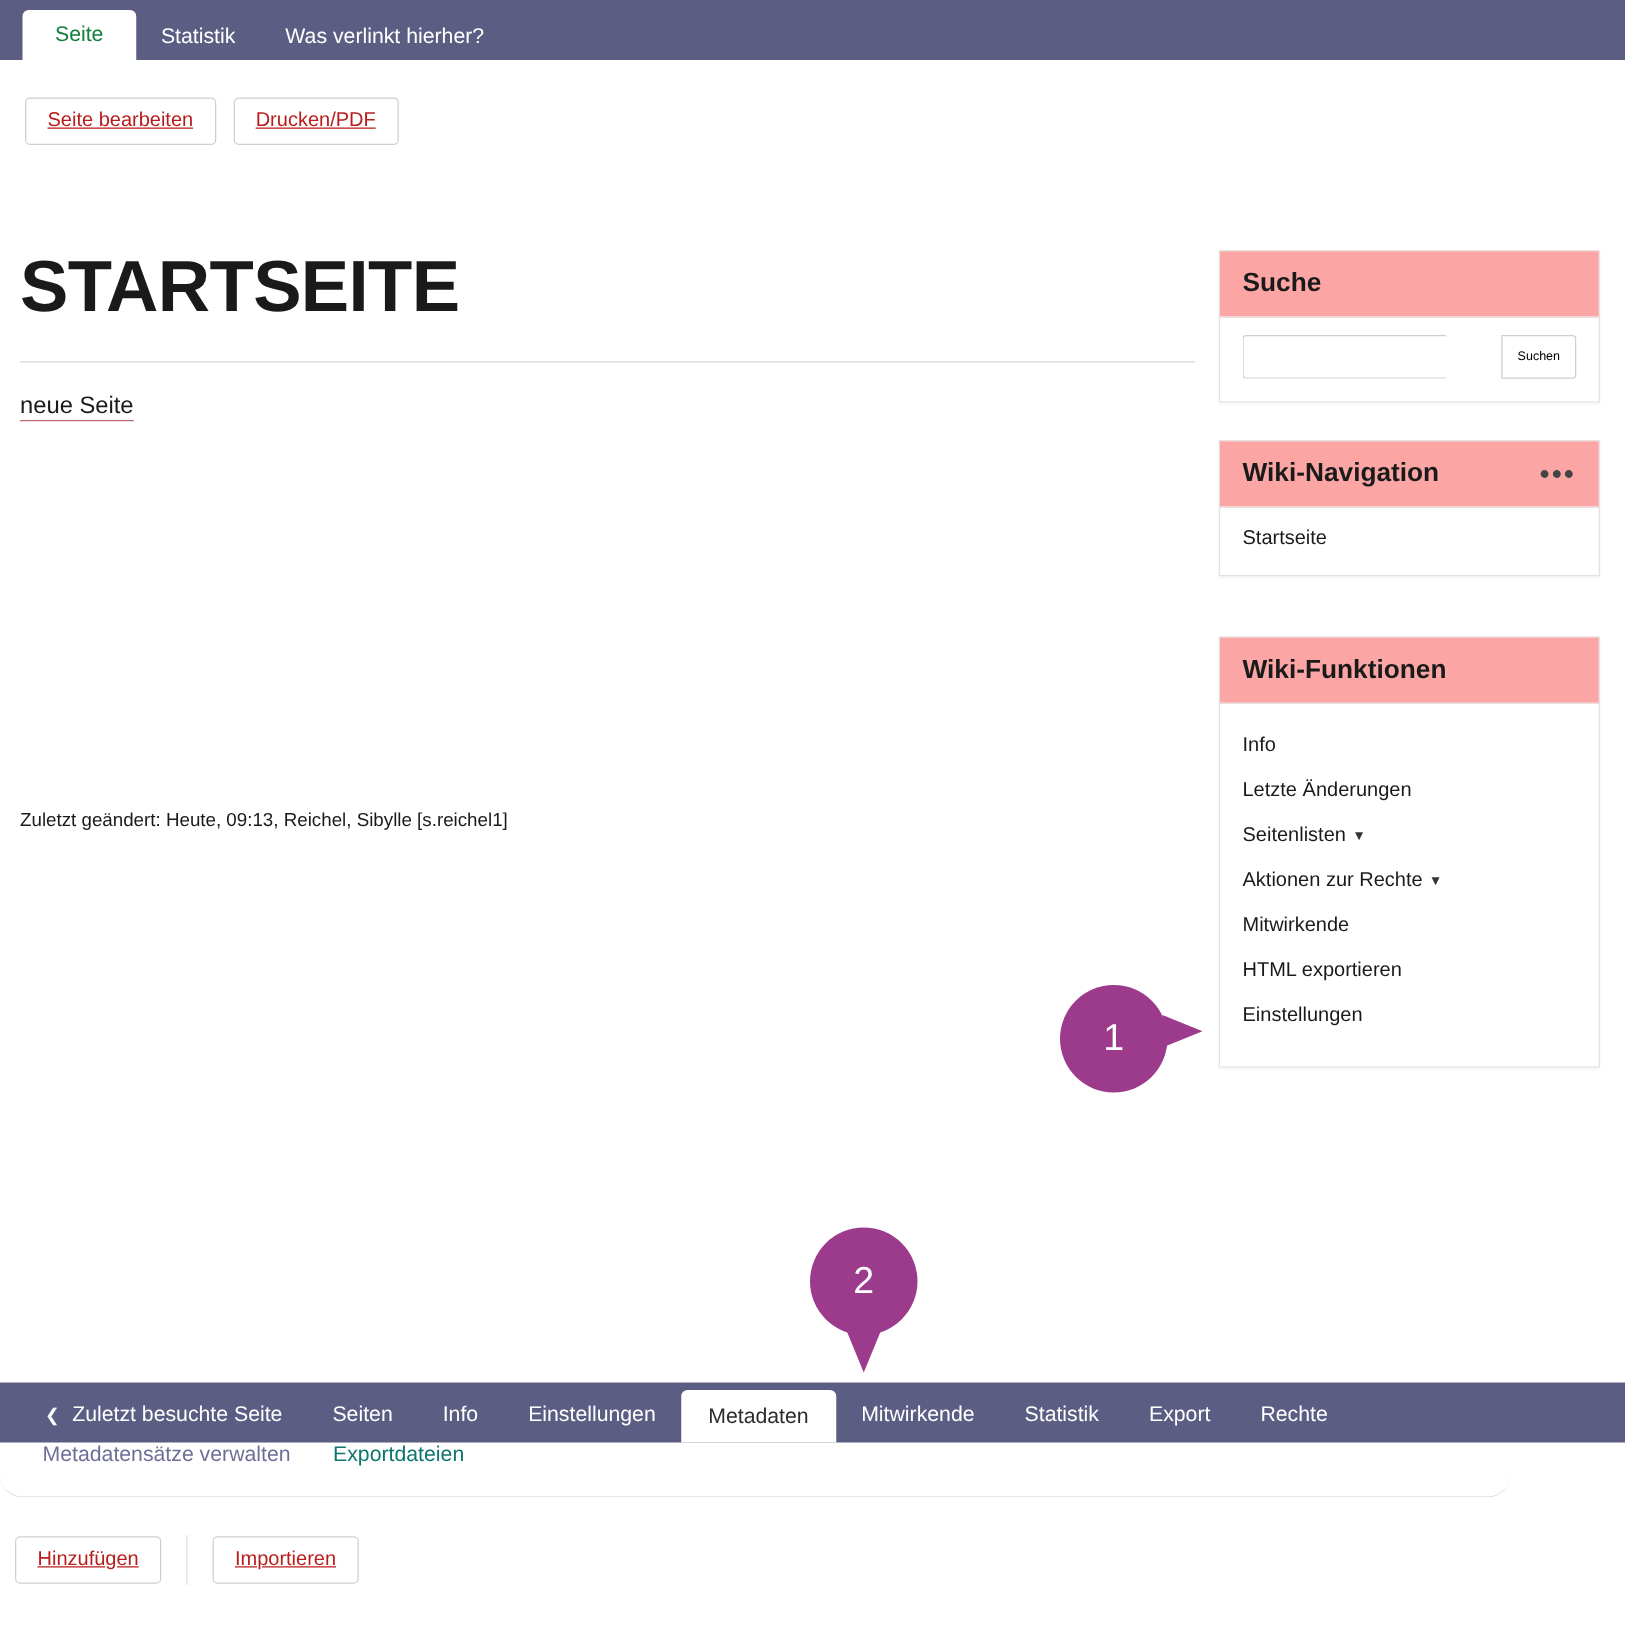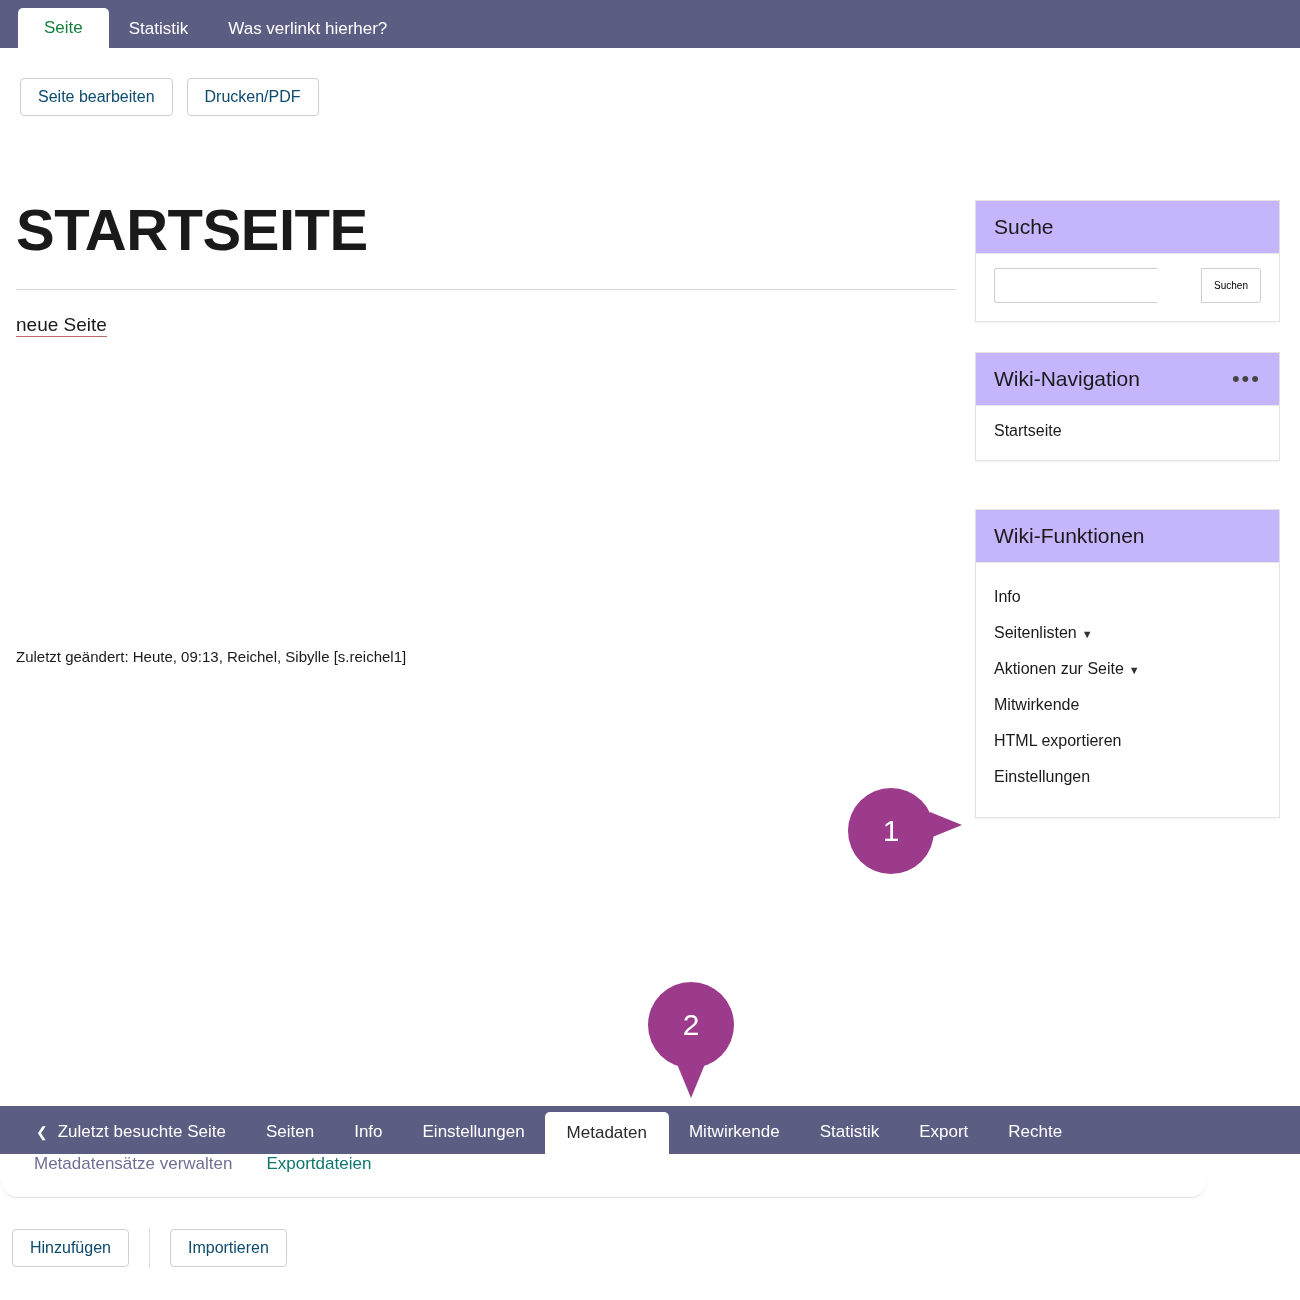--- a/index.html
+++ b/index.html
@@ -41,23 +41,24 @@
   .actionrow {
     position: absolute; top: 78px; left: 20px;
     display: flex; gap: 14px;
   }
   .btn {
     background: #ffffff;
     border: 1px solid #cfcfcf;
     border-radius: 4px;
     padding: 9px 17px;
     font-size: 16px;
-    color: #0c4a6e;
+    color: #b91c1c;
     cursor: pointer;
     line-height: 1.1;
+    text-decoration: underline;
   }
 
   
   .content {
     position: absolute;
     top: 200px; left: 16px;
     width: 940px;
   }
   .page-title {
     font-size: 58px;
@@ -90,25 +91,25 @@
   
   .card {
     position: absolute;
     width: 305px;
     left: 975px;
     background: #ffffff;
     border: 1px solid #e3e3e3;
     box-shadow: 0 1px 2px rgba(0,0,0,0.05);
   }
   .card-head {
-    background: #c4b5fd;
+    background: #fca5a5;
     border-bottom: 1px solid #e8e8e8;
     padding: 14px 18px;
     font-size: 21px;
-    font-weight: normal;
+    font-weight: bold;
     display: flex; align-items: center; justify-content: space-between;
   }
   .card-body { padding: 14px 18px 18px 18px; }
 
   #card-suche { top: 200px; }
   .search-row { display: flex; align-items: stretch; }
   .search-input {
     flex: 1 1 auto;
     border: 1px solid #cfcfcf;
     border-right: none;
@@ -288,24 +289,27 @@
 
 <div class="card" id="card-funk">
   <div class="card-head">
     <span>Wiki-Funktionen</span>
   </div>
   <div class="card-body">
     <a class="func-item" href="#">
       <span>Info</span>
     </a>
     <a class="func-item" href="#">
+      <span>Letzte Änderungen</span>
+    </a>
+    <a class="func-item" href="#">
       <span>Seitenlisten</span><span class="caret">▼</span>
     </a>
     <a class="func-item" href="#">
-      <span>Aktionen zur Seite</span><span class="caret">▼</span>
+      <span>Aktionen zur Rechte</span><span class="caret">▼</span>
     </a>
     <a class="func-item" href="#">
       <span>Mitwirkende</span>
     </a>
     <a class="func-item" href="#">
       <span>HTML exportieren</span>
     </a>
     <a class="func-item" href="#">
       <span>Einstellungen</span>
     </a>

